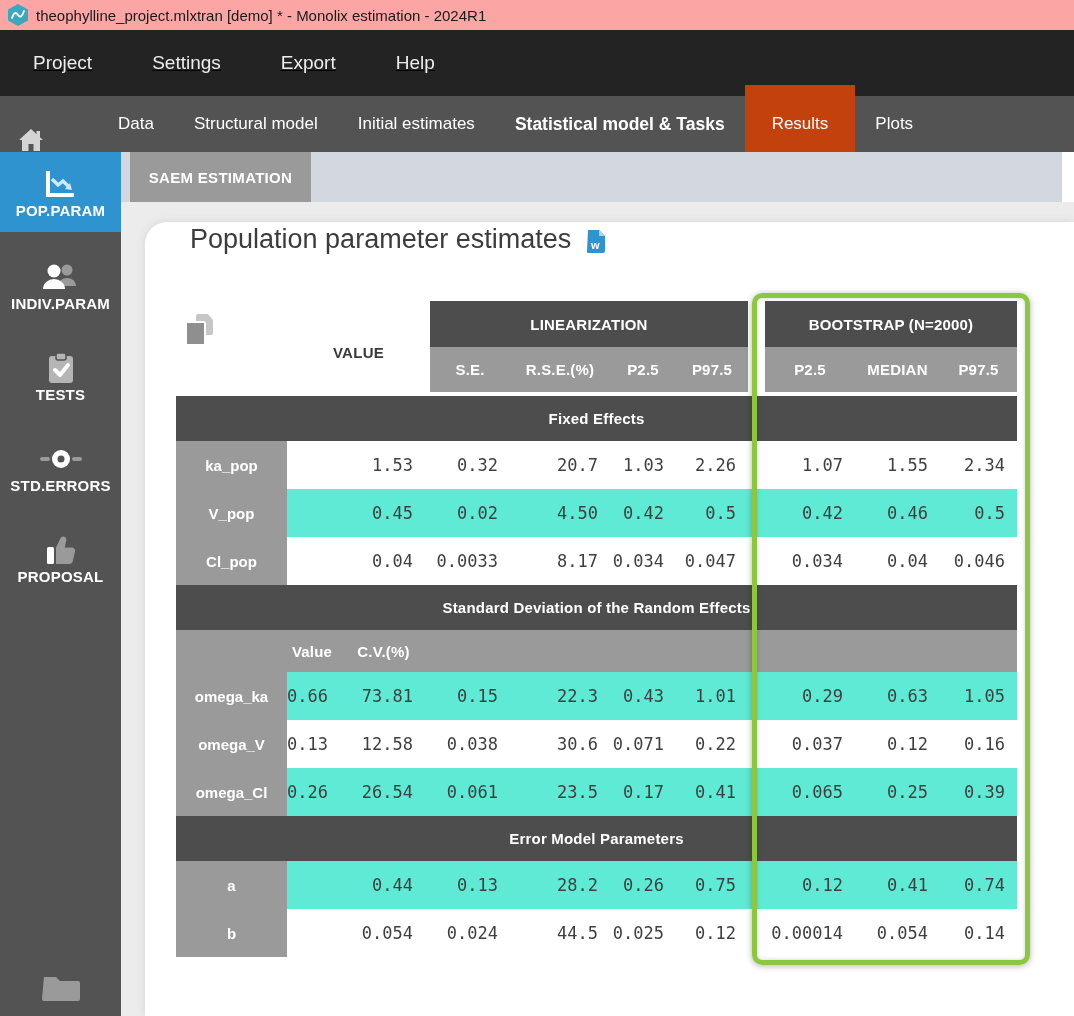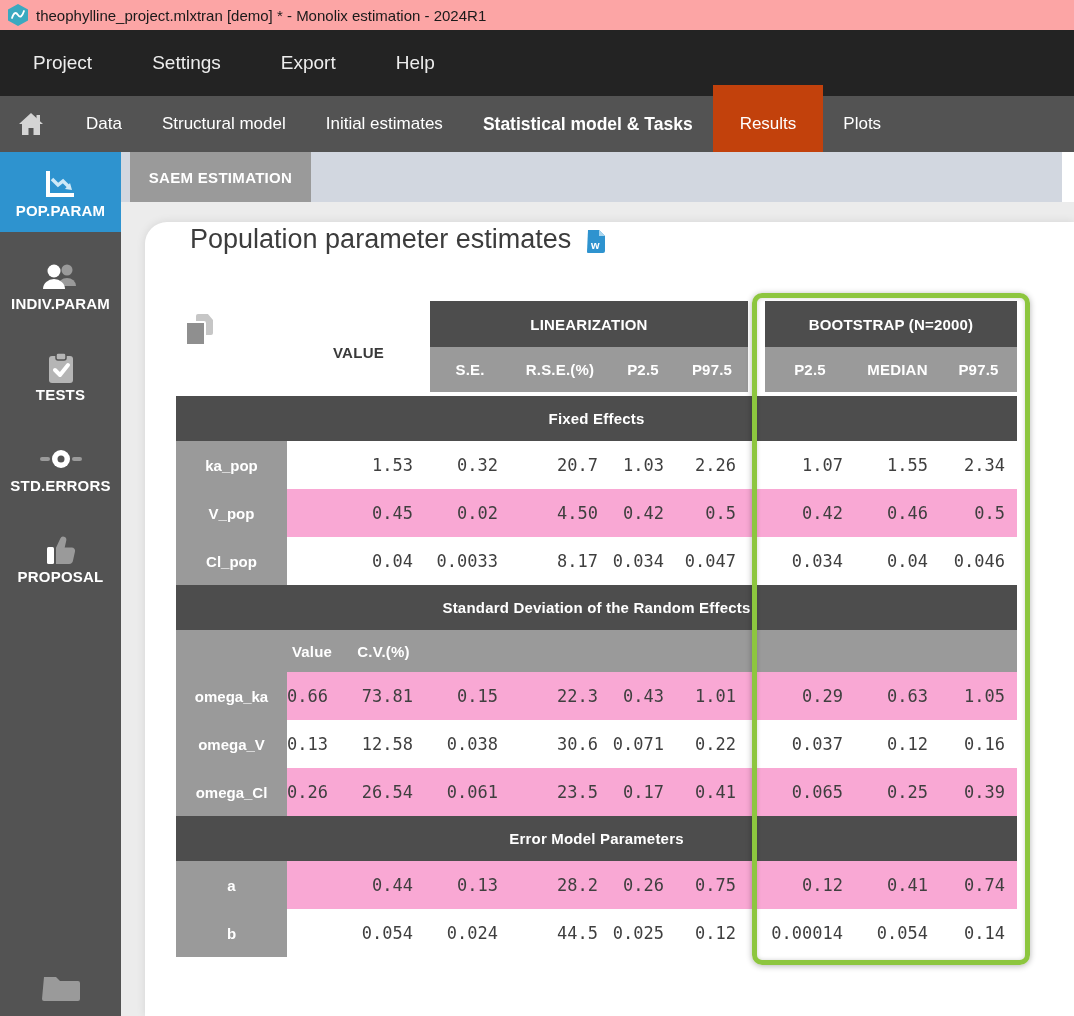--- a/index.html
+++ b/index.html
@@ -5,24 +5,24 @@
   html,body{margin:0;padding:0;}
   body{
     width:1074px;height:1016px;position:relative;overflow:hidden;
     font-family:"Liberation Sans",sans-serif;background:#ffffff;
   }
   
   .titlebar{height:30px;background:#fca5a5;display:flex;align-items:center;padding-left:8px;box-sizing:border-box;}
   .titlebar .logo{width:20px;height:22px;margin-right:8px;display:inline-flex;}
   .titlebar .title-text{font-size:15px;color:#1a1a1a;}
   
-  .menubar{height:66px;background:#232323;display:flex;align-items:center;padding-left:33px;box-sizing:border-box;}
+  .menubar{height:66px;background:#232323;display:flex;align-items:center;padding-left:33px;box-sizing:border-box;text-decoration:underline;}
   .menu-item{color:#ededed;font-size:19px;margin-right:60px;cursor:default;}
   
-  .navbar{height:56px;background:#535353;display:flex;align-items:center;color:#fff;font-size:17px;}
+  .navbar{height:56px;background:#535353;display:flex;align-items:flex-end;color:#fff;font-size:17px;gap:32px;}
   .nav-home{margin:0 22px 0 18px;display:inline-flex;}
   .nav-tab{padding:0 20px;height:56px;display:flex;align-items:center;white-space:nowrap;}
   .nav-tab.bold{font-weight:bold;font-size:17.5px;}
   .nav-tab.active{background:#c2410c;padding:11px 27px;}
   
   .sidebar{position:absolute;left:0;top:152px;bottom:0;width:121px;background:#535353;display:flex;flex-direction:column;align-items:stretch;}
   .side-item{display:flex;flex-direction:column;align-items:center;padding:13px 0 11px;color:#fff;}
   .side-item + .side-item{margin-top:15px;}
   .side-item.active{background:#2e93cf;margin-top:0;padding:15px 0 13px;}
   .side-item .side-label{font-size:15px;font-weight:bold;margin-top:1px;letter-spacing:.2px;}
@@ -48,21 +48,21 @@
   .gray-h{background:#9a9a9a;color:#fff;font-weight:bold;font-size:15px;letter-spacing:.2px;}
   .corner{background:#fff;position:relative;}
   .corner .value-h{position:absolute;left:111px;width:143px;top:43px;text-align:center;font-weight:bold;font-size:15px;color:#3a3a3a;letter-spacing:.3px;}
   .copy-icon{position:absolute;left:9px;top:13px;width:28px;height:32px;cursor:pointer;}
   .copy-icon .pg-back{position:absolute;right:0;top:0;width:17px;height:21px;background:#c6c6c6;border-radius:2px;
      clip-path:polygon(0 0,70% 0,100% 28%,100% 100%,0 100%);}
   .copy-icon .pg-front{position:absolute;left:0;bottom:0;width:17px;height:21px;background:#8f8f8f;border-radius:2px;border:2px solid #fff;}
   .sect-h td{height:45px;}
   .cvrow th{height:42px;}
   tbody tr.data{height:48px;}
-  tr.shaded{background:#f9a8d4;border-radius:13px;}
+  tr.shaded{background:#5eead4;border-radius:13px;}
   tr.plain{background:#ffffff;}
   .rlabel{background:#9a9a9a;color:#fff;font-weight:bold;font-size:15px;text-align:center;}
   .num{font-family:"DejaVu Sans Mono",monospace;font-size:17px;color:#3f3f3f;text-align:right;padding-right:12px !important;}
   .num.vspan{padding-right:17px !important;}
   .num.oval{padding-right:14px !important;}
   .num.cvv{padding-right:17px !important;}
   .gapcell{background:#fff;}
   
   .highlight-box{position:absolute;left:752px;top:293px;width:268px;height:662px;border:5px solid #8dc63f;border-radius:10px;
      box-shadow:0 1px 6px rgba(0,0,0,.30), inset 0 0 4px rgba(0,0,0,.18);z-index:10;pointer-events:none;}

